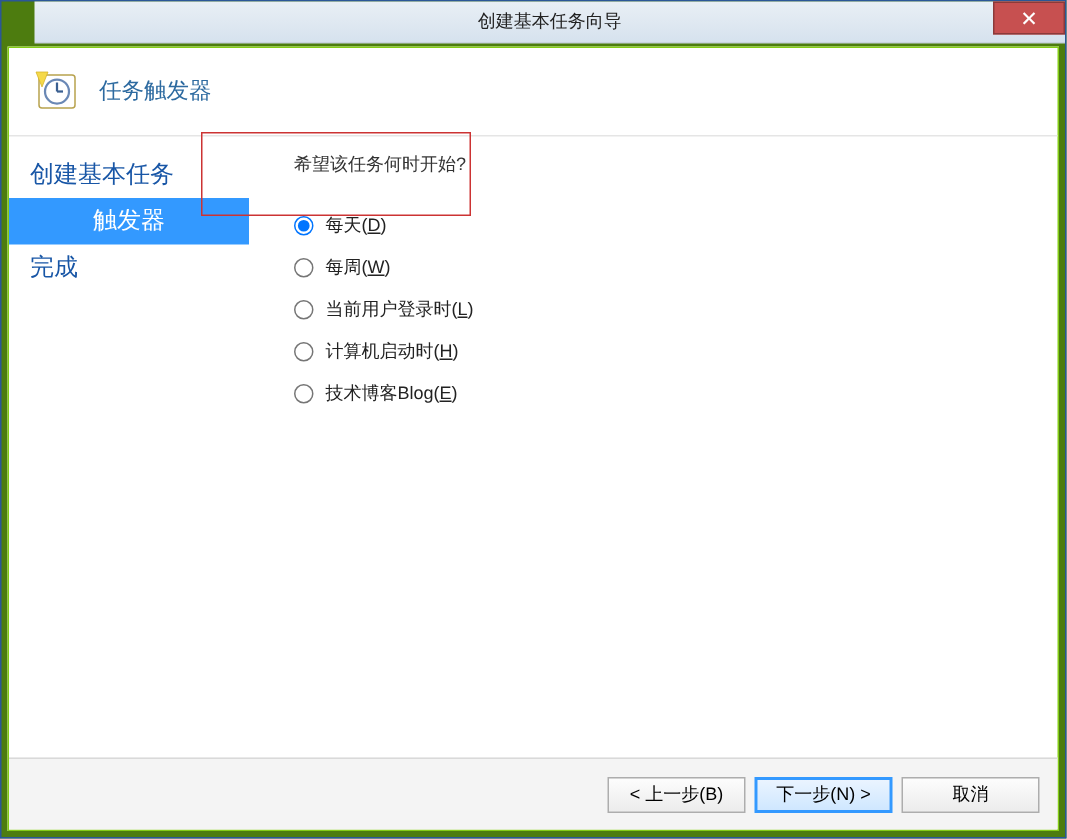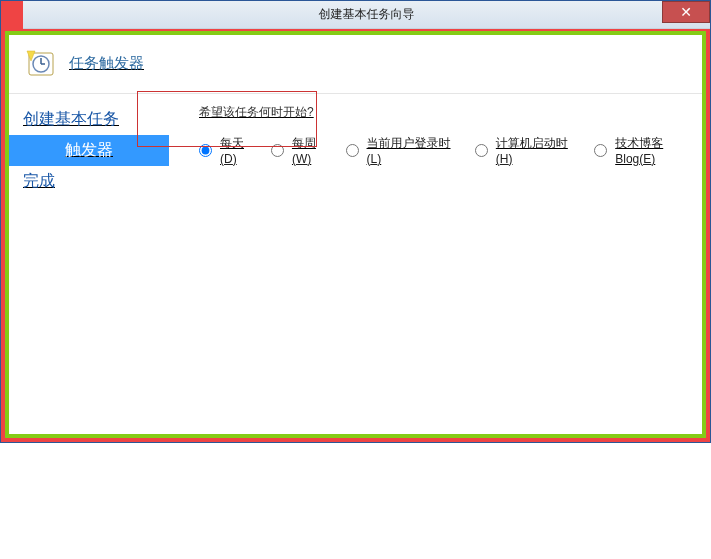--- a/index.html
+++ b/index.html
@@ -1,32 +1,32 @@
 <!DOCTYPE html>
 <html><head>
 <meta charset="utf-8">
 <style>
 * { box-sizing: border-box; font-family: "Microsoft YaHei", SimSun, Arial, sans-serif; }
 body { margin: 0; width: 711px; height: 559px; background: #fff; overflow: hidden; }
-.outer { border: 1px solid #2b5797; width: 711px; height: 443px; position: relative; background: #ef4444; padding-left: 22px; }
+.outer { border: 1px solid #2b5797; width: 711px; height: 559px; position: relative; background: #4d7c0f; padding-left: 22px; }
 .titlebar { height: 28px; background: linear-gradient(#e9eff5,#d6e2ee); border-bottom: 1px solid #c8d3de; display: flex; align-items: center; position: relative; }
 .titlebar-text { flex: 1; text-align: center; font-size: 12px; color: #222; }
 .close-btn { position: absolute; right: 0; top: 0; width: 48px; height: 22px; background: #c75050; color: #fff; display: flex; align-items: center; justify-content: center; font-size: 14px; border: 1px solid #8b3a3a; cursor: pointer; }
-.content { position: absolute; left: 4px; right: 4px; top: 30px; bottom: 4px; border: 4px solid #84cc16; background: #fff; text-decoration: underline; }
+.content { position: absolute; left: 4px; right: 4px; top: 30px; bottom: 4px; border: 1px solid #84cc16; background: #fff; }
 .header-row { display: flex; align-items: center; padding: 12px 16px 14px 16px; border-bottom: 1px solid #e5e5e5; }
 .clock-icon { width: 32px; height: 32px; margin-right: 12px; position: relative; }
 .clock-icon svg { width: 32px; height: 32px; }
 .page-title { font-size: 15px; color: #2d6aa0; }
 .body { display: flex; height: calc(100% - 110px); }
 .sidebar { width: 160px; padding: 10px 0 0 0; }
 .side-item { font-size: 16px; color: #1856a6; padding: 5px 14px; cursor: pointer; }
 .side-item.active { background: #3399ff; color: #fff; text-align: center; }
 .main { flex: 1; padding: 10px 0 0 30px; position: relative; }
-.prompt { font-size: 12px; color: #333; margin-bottom: 14px; }
-.opts { display: flex; gap: 11px; }
+.prompt { font-size: 12px; color: #333; margin-bottom: 24px; }
+.opts { display: flex; flex-direction: column; gap: 11px; }
 .opt { display: flex; align-items: center; font-size: 12px; color: #222; cursor: pointer; }
 .opt input { margin: 0 8px 0 0; width: 13px; height: 13px; cursor: pointer; }
 .opt-label u { text-decoration: underline; }
 .highlight-box { position: absolute; border: 1px solid #c33; pointer-events: none; }
 .footer { position: absolute; bottom: 0; left: 0; right: 0; height: 48px; border-top: 1px solid #d9d9d9; display: flex; justify-content: flex-end; align-items: center; padding-right: 12px; gap: 6px; background: #f4f4f4; }
 .btn { min-width: 92px; height: 24px; font-size: 12px; background: linear-gradient(#fdfdfd,#ececec); border: 1px solid #adadad; cursor: pointer; padding: 0 10px; }
 .btn.primary { border: 2px solid #3399ff; background: linear-gradient(#eaf4ff,#cfe7ff); }
 .watermark { position: absolute; right: 8px; bottom: 44px; color: rgba(120,120,120,0.35); font-size: 28px; font-weight: bold; letter-spacing: 1px; pointer-events: none; font-family: Arial, sans-serif; }
 .watermark small { display:block; font-size:14px; font-weight:normal; letter-spacing:0; text-align:right; color: rgba(120,120,120,0.35); }
 </style>
@@ -89,15 +89,20 @@
           </label>
           <label class="opt">
             <input type="radio" name="trig" style="">
             <span class="opt-label"><span>技术博客Blog</span>(<u>E</u>)</span>
           </label>
         </div>
       </div>
     </div>
 
 
+    <div class="footer">
+      <button class="btn">&lt; 上一步(B)</button>
+      <button class="btn primary">下一步(N) &gt;</button>
+      <button class="btn">取消</button>
+    </div>
 
   </div>
 </div>
 
 </body></html>

